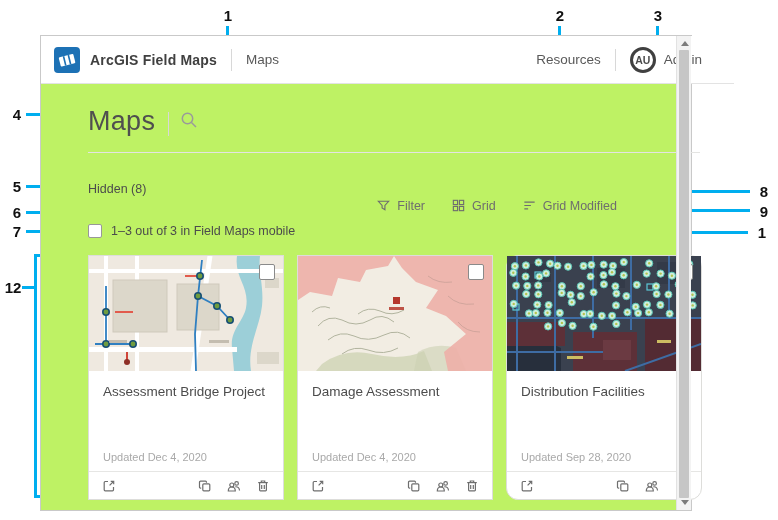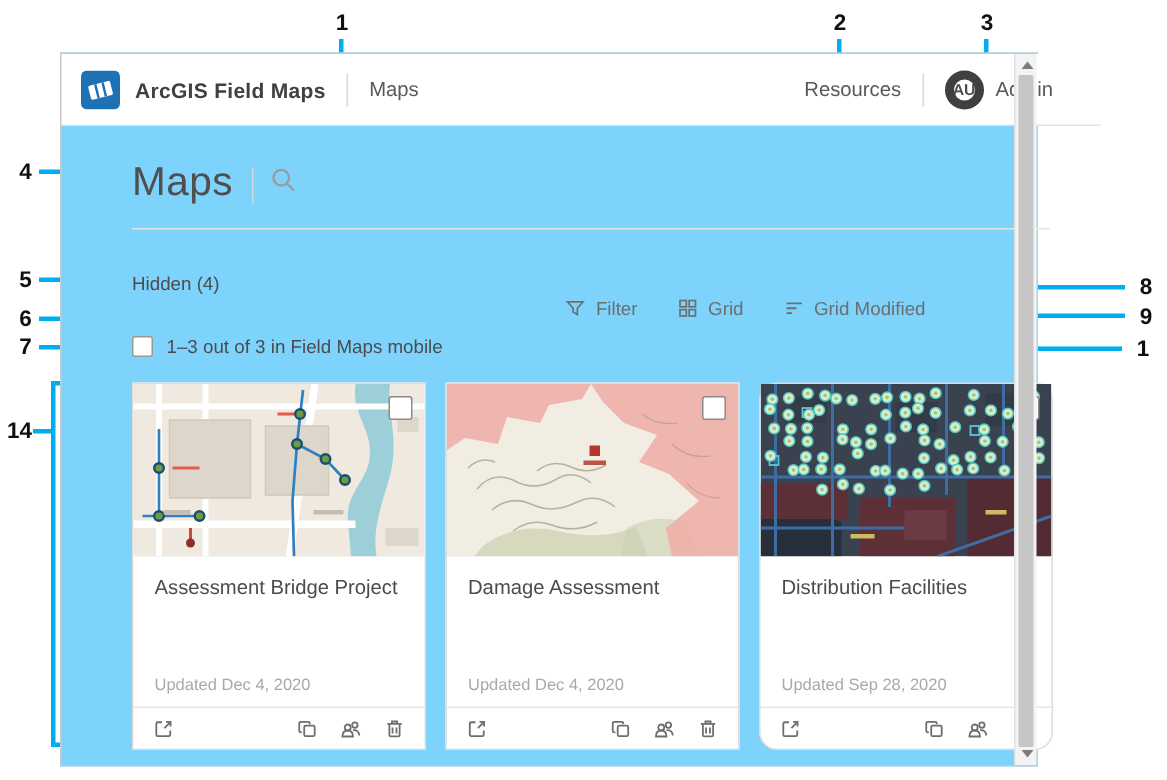--- a/index.html
+++ b/index.html
@@ -6,27 +6,27 @@
   *{margin:0;padding:0;box-sizing:border-box;}
   body{background:#ffffff;font-family:"Liberation Sans",sans-serif;}
   .stage{position:relative;width:778px;height:520px;background:#fff;overflow:hidden;}
 
   
   .cn{position:absolute;font:700 15px "Liberation Sans",sans-serif;color:#101010;width:26px;text-align:center;line-height:16px;}
   .cl{position:absolute;background:var(--cyan);}
   .cd{position:absolute;width:8px;height:8px;border-radius:50%;background:var(--cyan);}
 
   
-  .frame{position:absolute;left:40px;top:35px;width:652px;height:476px;background:#7dd3fc;border:1px solid #c9c9c9;}
+  .frame{position:absolute;left:40px;top:35px;width:652px;height:476px;background:#bef264;border:1px solid #c9c9c9;}
   .appbar{position:absolute;left:0;top:0;width:693px;height:48px;background:#fff;border-bottom:1px solid #e3e3e3;display:flex;align-items:center;padding:0 32px 0 13px;}
   .appbar .brand-title{font-size:14px;font-weight:700;color:#404040;margin-left:10px;letter-spacing:.2px;}
   .vdiv{width:1px;height:22px;background:#d8d8d8;margin:0 14px;}
   .navlink{font-size:13.5px;color:#595959;cursor:pointer;}
   .right-group{margin-left:auto;display:flex;align-items:center;}
-  .avatar{width:26px;height:26px;border-radius:50%;border:6px solid #404040;background:#fff;color:#4c4c4c;font-size:10.5px;font-weight:700;display:flex;align-items:center;justify-content:center;margin-right:8px;}
+  .avatar{width:26px;height:26px;border-radius:50%;border:3px solid #404040;background:#fff;color:#4c4c4c;font-size:10.5px;font-weight:700;display:flex;align-items:center;justify-content:center;margin-right:8px;}
 
   .page-title{position:absolute;left:47px;top:70px;font-size:27px;color:#4f4f4f;letter-spacing:.3px;}
   .title-div{position:absolute;left:127px;top:76px;width:1px;height:24px;background:#d8d8d8;}
   .search-btn{position:absolute;left:138px;top:74px;width:20px;height:20px;cursor:pointer;}
   .hr{position:absolute;left:47px;top:116px;width:612px;height:1px;background:#e4e4e2;}
 
   .tabs{position:absolute;left:47px;top:146px;display:flex;gap:16px;}
   .tab{font-size:12.5px;color:#4c4c4c;padding-bottom:7px;cursor:pointer;}
   .tab.active{border-bottom:3px solid var(--tabline);}
   .toolbar{position:absolute;right:74px;top:146px;display:flex;gap:26px;align-items:flex-start;}
@@ -60,21 +60,21 @@
   <div class="cn" style="left:215px;top:8px;">1</div>
   <div class="cn" style="left:547px;top:8px;">2</div>
   <div class="cn" style="left:645px;top:8px;">3</div>
   <div class="cn" style="left:4px;top:107px;">4</div>
   <div class="cn" style="left:4px;top:179px;">5</div>
   <div class="cn" style="left:4px;top:205px;">6</div>
   <div class="cn" style="left:4px;top:224px;">7</div>
   <div class="cn" style="left:751px;top:184px;">8</div>
   <div class="cn" style="left:751px;top:204px;">9</div>
   <div class="cn" style="left:749px;top:225px;">1</div>
-  <div class="cn" style="left:0px;top:280px;">14</div>
+  <div class="cn" style="left:0px;top:280px;">12</div>
 
   <div class="cl" style="left:226px;top:26px;width:3px;height:16px;"></div>
   <div class="cd" style="left:224px;top:38px;"></div>
   <div class="cl" style="left:558px;top:26px;width:3px;height:16px;"></div>
   <div class="cd" style="left:556px;top:38px;"></div>
   <div class="cl" style="left:656px;top:26px;width:3px;height:16px;"></div>
   <div class="cd" style="left:654px;top:38px;"></div>
 
   <div class="cl" style="left:26px;top:113px;width:162px;height:3px;"></div>
   <div class="cd" style="left:185px;top:111px;"></div>
@@ -134,21 +134,21 @@
     <div class="title-div"></div>
     <span class="search-btn">
       <svg width="20" height="20" viewBox="0 0 20 20" fill="none" stroke="#9a9a9a" stroke-width="1.5">
         <circle cx="8.5" cy="8.5" r="5.2"></circle>
         <path d="M12.5 12.5 L17 17"></path>
       </svg>
     </span>
     <div class="hr"></div>
 
     <div class="tabs">
-      <span class="tab">Hidden (4)</span>
+      <span class="tab">Hidden (8)</span>
     </div>
 
     <div class="toolbar">
       <span class="tool">
         <span style="display:inline-flex;">
           <svg width="15" height="15" viewBox="0 0 16 16" fill="none" stroke="#6e6e6e" stroke-width="1.2">
             <path d="M2.5 3.5h11L9.5 8v4.5L6.5 10.7V8z"></path>
           </svg>
         </span>
         <span>Filter</span>

